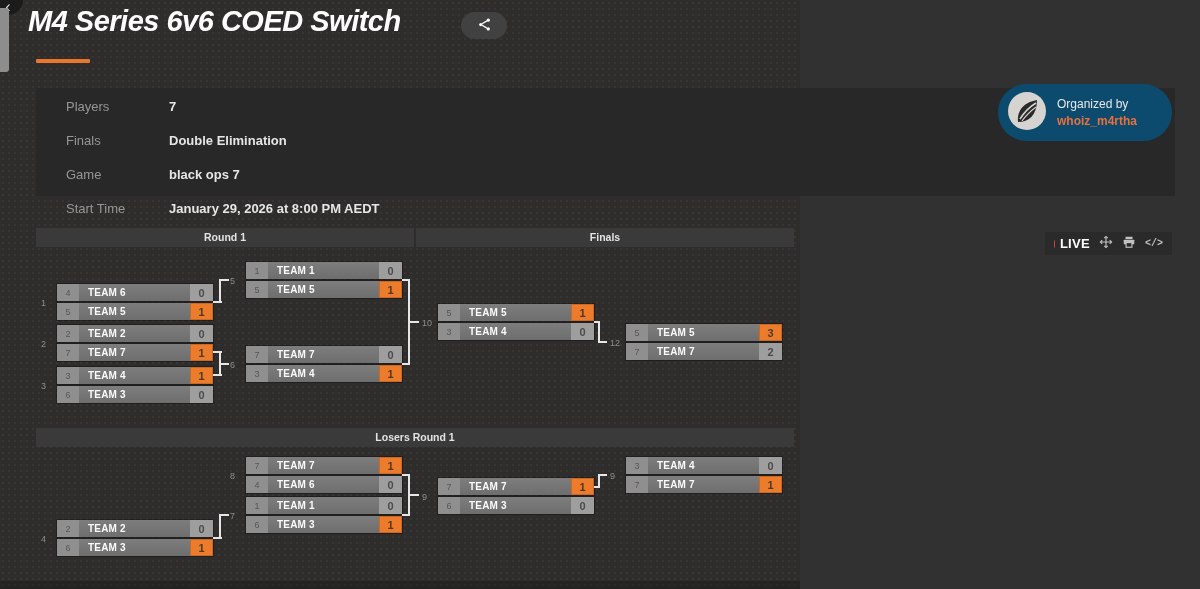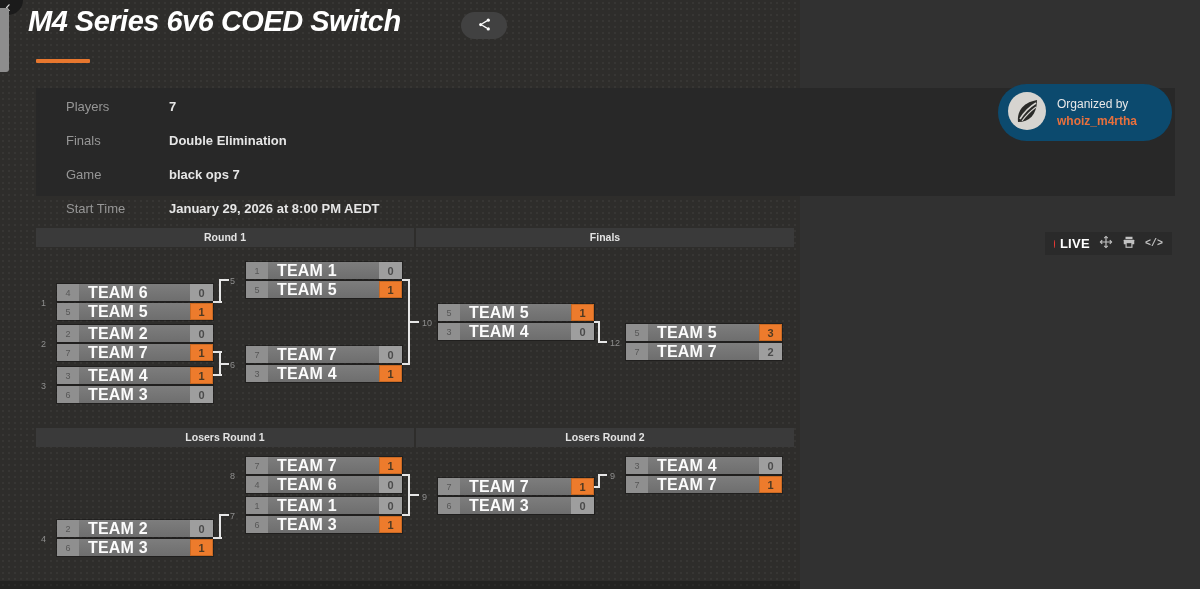--- a/index.html
+++ b/index.html
@@ -42,21 +42,21 @@
     display:flex;align-items:center;gap:9px;padding:0 9px;box-sizing:border-box;}
   .live-dot{width:8px;height:8px;border-radius:50%;background:#e53935;}
   .live-label{color:#ffffff;font-size:13px;font-weight:800;letter-spacing:0.3px;margin-left:-4px;}
   .tool-btn{background:none;border:none;padding:0;margin:0;cursor:pointer;display:flex;align-items:center;}
   .code-glyph{color:#c2c2c2;font-family:"Liberation Mono",monospace;font-size:10px;font-weight:700;}
 
   .match{position:absolute;width:156px;}
   .trow{display:flex;height:17px;margin-bottom:2px;box-shadow:0 0 0 1px rgba(0,0,0,0.3);cursor:pointer;}
   .seed{width:22px;background:#8f8f8f;color:#575757;font-size:9px;display:flex;
     align-items:center;justify-content:center;flex:none;}
-  .tname{flex:1;background:linear-gradient(#7d7d7d,#6e6e6e);color:#fbfbfb;font-size:16px;
+  .tname{flex:1;background:linear-gradient(#7d7d7d,#6e6e6e);color:#fbfbfb;font-size:10px;
     font-weight:700;display:flex;align-items:center;padding-left:9px;letter-spacing:0.2px;}
   .score{width:23px;background:#9e9e9e;color:#4b4b4b;font-size:11px;font-weight:700;
     display:flex;align-items:center;justify-content:center;flex:none;}
   .score.win{background:#ed7b2c;color:#4e3a23;box-shadow:inset 0 0 0 1px #c96a24;}
   .mnum{position:absolute;left:-16px;top:50%;transform:translateY(-50%);
     color:#8e8e8e;font-size:9px;}
 
   .conn{position:absolute;background:#e6e6e6;}
 </style>
 </head>
@@ -113,21 +113,20 @@
     </span>
   </div>
 
   <div class="round-headers" style="top:228px;">
     <div class="rh">Round 1</div>
     <div class="rh">Finals</div>
   </div>
 
   <div class="round-headers" style="top:428px;">
     <div class="rh">Losers Round 1</div>
-    <div class="rh">Losers Round 2</div>
   </div>
 
   <div class="live-bar">
     <span class="live-dot"></span>
     <span class="live-label">LIVE</span>
     <button class="tool-btn">
       <span>
         <svg viewBox="0 0 24 24" width="14" height="14" stroke="#c2c2c2" fill="none" stroke-width="2">
           <path d="M12 3v18M3 12h18"></path>
           <path d="M9 5.5l3-3 3 3M9 18.5l3 3 3-3M5.5 9l-3 3 3 3M18.5 9l3 3-3 3"></path>

